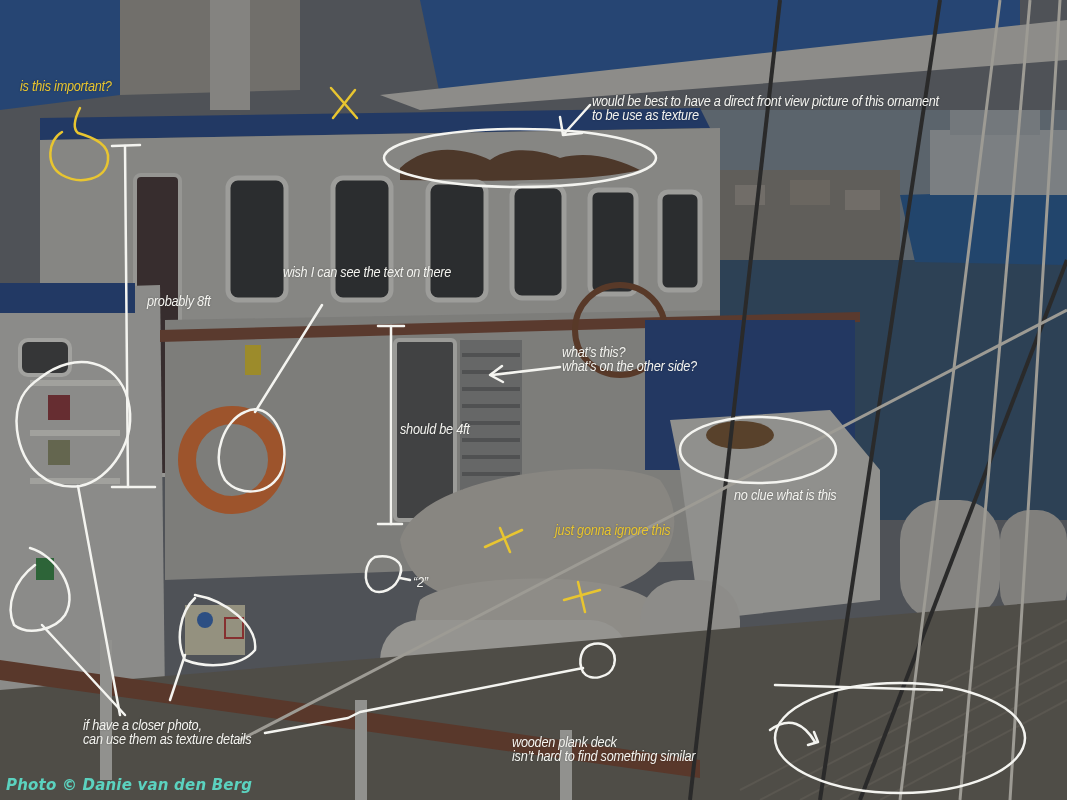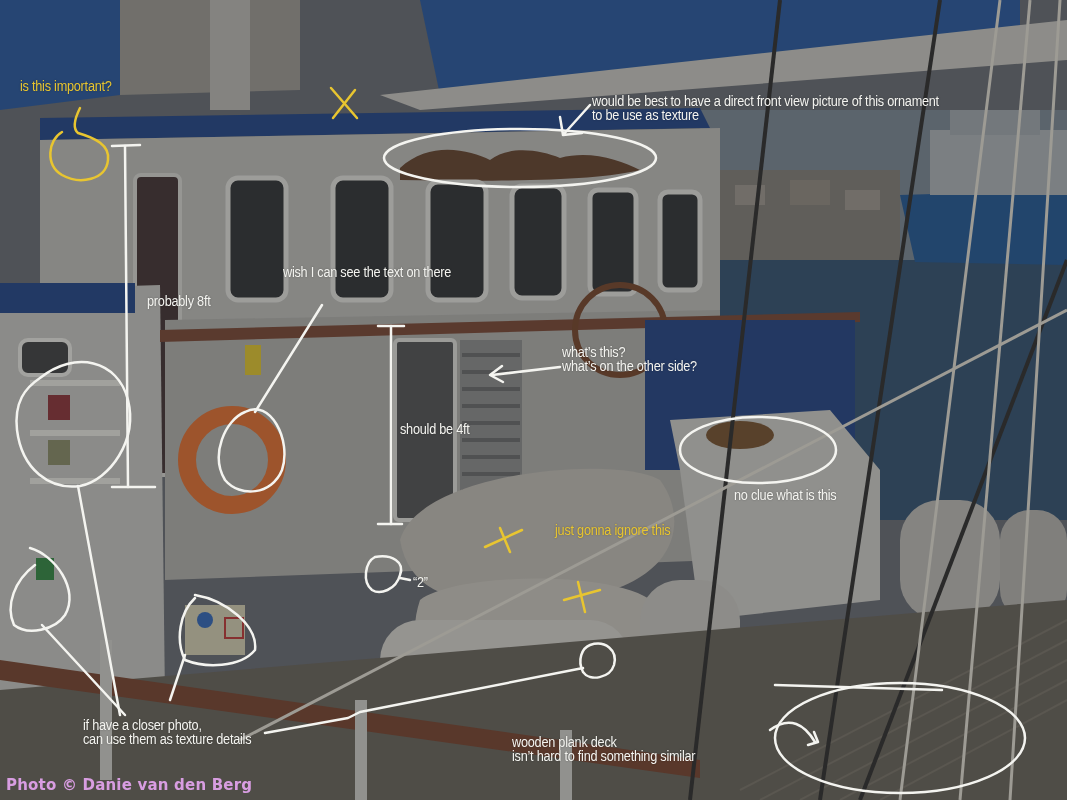--- a/index.html
+++ b/index.html
@@ -1,22 +1,22 @@
 <!DOCTYPE html>
 <html><head>
 <meta charset="utf-8">
 <style>
   html, body { margin: 0; padding: 0; }
   body { width: 1067px; height: 800px; overflow: hidden; background: #4a4a4a; font-family: "Liberation Sans", sans-serif; }
-  #stage { position: relative; width: 1067px; height: 800px; overflow: hidden; }
+  #stage { position: relative; width: 1067px; height: 800px; overflow: hidden; font-style: italic; }
   #scene { position: absolute; left: 0; top: 0; }
   .note { position: absolute; color: #f4f4f0; font-family: "Liberation Sans", sans-serif; font-size: 15.5px; line-height: 14px; letter-spacing: -0.3px; transform: scaleX(0.82); transform-origin: left top; white-space: nowrap; text-shadow: 0 0 2px rgba(0,0,0,0.35); }
   .note.yellow { color: #e8c530; }
   .note .ln { display: block; }
-  .credit { position: absolute; left: 6px; top: 776px; color: #f0abfc; font-family: "DejaVu Sans", sans-serif; font-weight: bold; font-size: 15px; letter-spacing: 0.2px; opacity: 0.85; }
+  .credit { position: absolute; left: 6px; top: 776px; color: #5eead4; font-family: "DejaVu Sans", sans-serif; font-weight: bold; font-size: 15px; letter-spacing: 0.2px; opacity: 0.85; }
   #overlay { position: absolute; left: 0; top: 0; pointer-events: none; }
 </style>
 </head>
 <body>
 
 <div id="stage">
 
   <svg id="scene" width="1067" height="800" viewBox="0 0 1067 800" xmlns="http://www.w3.org/2000/svg">
 
     <rect x="0" y="0" width="1067" height="800" fill="#5d6168"></rect>

